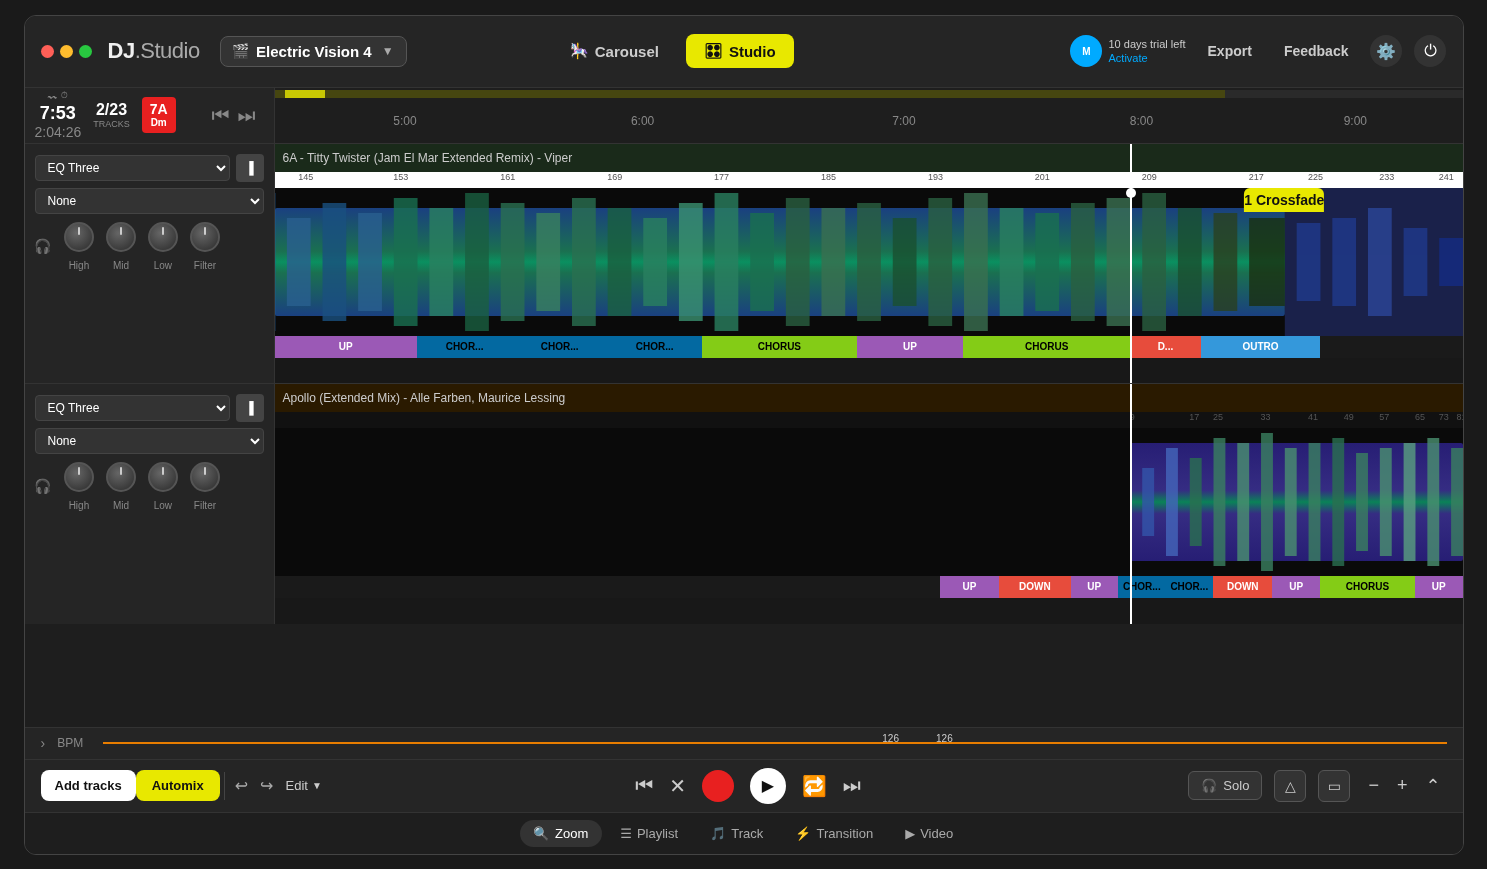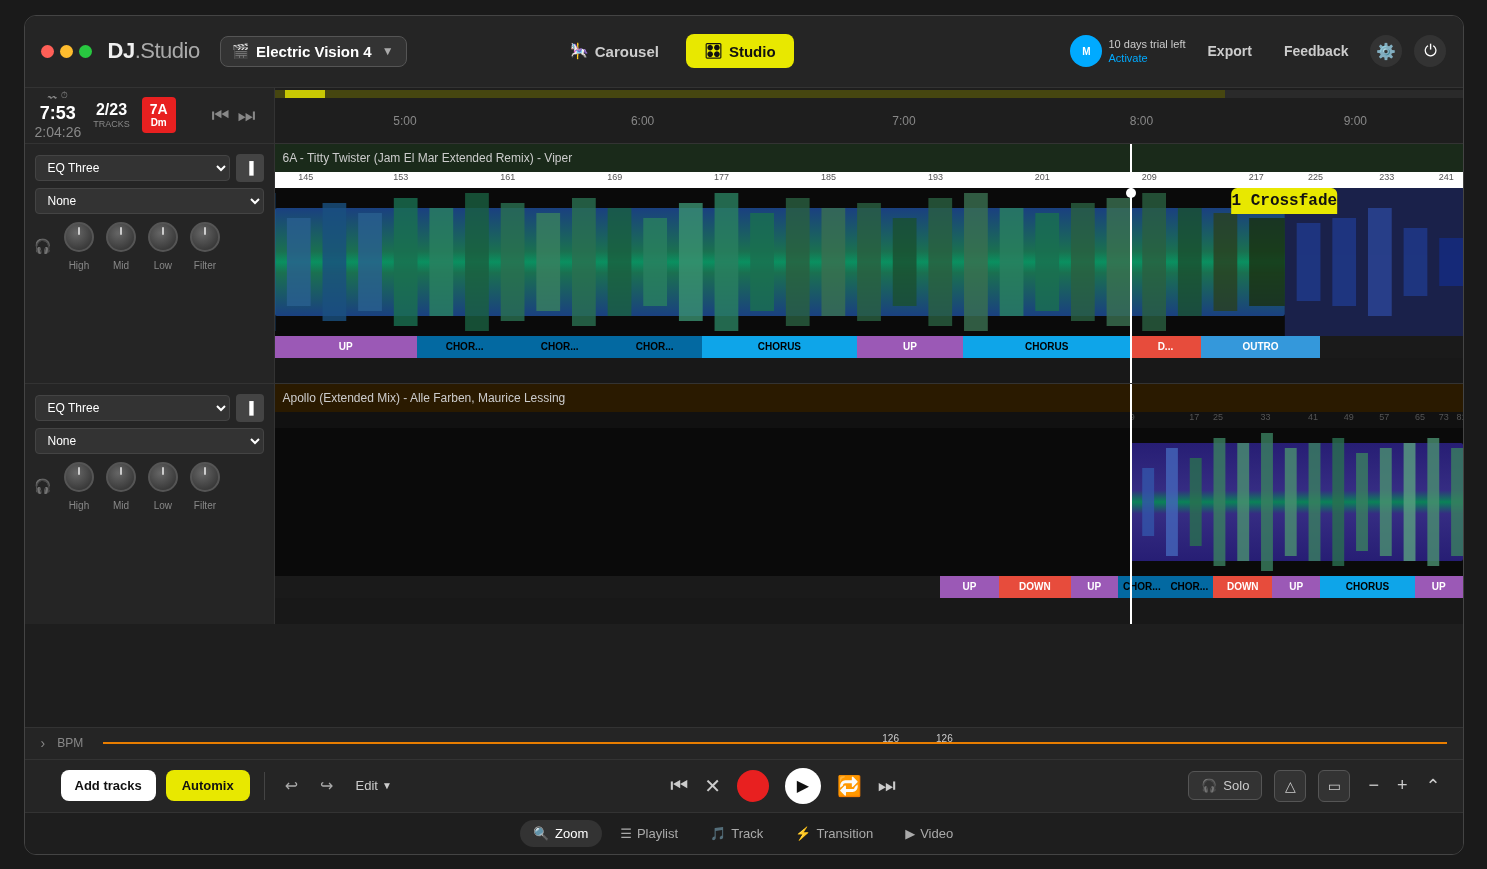--- a/index.html
+++ b/index.html
@@ -224,37 +224,36 @@
       height: 100%;
       display: flex;
       align-items: center;
       justify-content: center;
       font-size: 10px;
       font-weight: 700;
       color: #000;
       flex-shrink: 0;
     }
     .seg-up { background: #9b59b6; color: #fff; }
-    .seg-chorus { background: #0ea5e9; color: #000; }
+    .seg-chorus { background: #84cc16; color: #000; }
     .seg-down { background: #e74c3c; color: #fff; }
     .seg-outro { background: #3498db; color: #fff; }
     .seg-chor-short { background: #0369a1; color: #000; font-size: 10px; }
     
     .crossfade-popup {
       position: absolute;
       top: 0;
       background: #e8e800;
       color: #111;
-      font-size: 16px;
+      font-size: 14px;
       font-weight: 700;
       padding: 4px 0;
       border-radius: 6px 6px 0 0;
       white-space: nowrap;
       z-index: 10;
-      font-family: Liberation Mono, monospace;
     }
     
     .bottom-section {
       background: #252525;
       border-top: 1px solid #333;
       flex-shrink: 0;
     }
     .bpm-row {
       height: 32px;
       display: flex;
@@ -277,22 +276,20 @@
       top: -8px;
       font-size: 10px;
       color: #ccc;
     }
     
     .controls-bar {
       height: 52px;
       display: flex;
       align-items: center;
       padding: 0 16px;
-      gap: 10px;
-      margin-left: 20px;
     }
     .add-tracks-btn {
       background: #fff;
       color: #111;
       border: none;
       border-radius: 8px;
       padding: 8px 14px;
       font-size: 13px;
       font-weight: 600;
       cursor: pointer;

